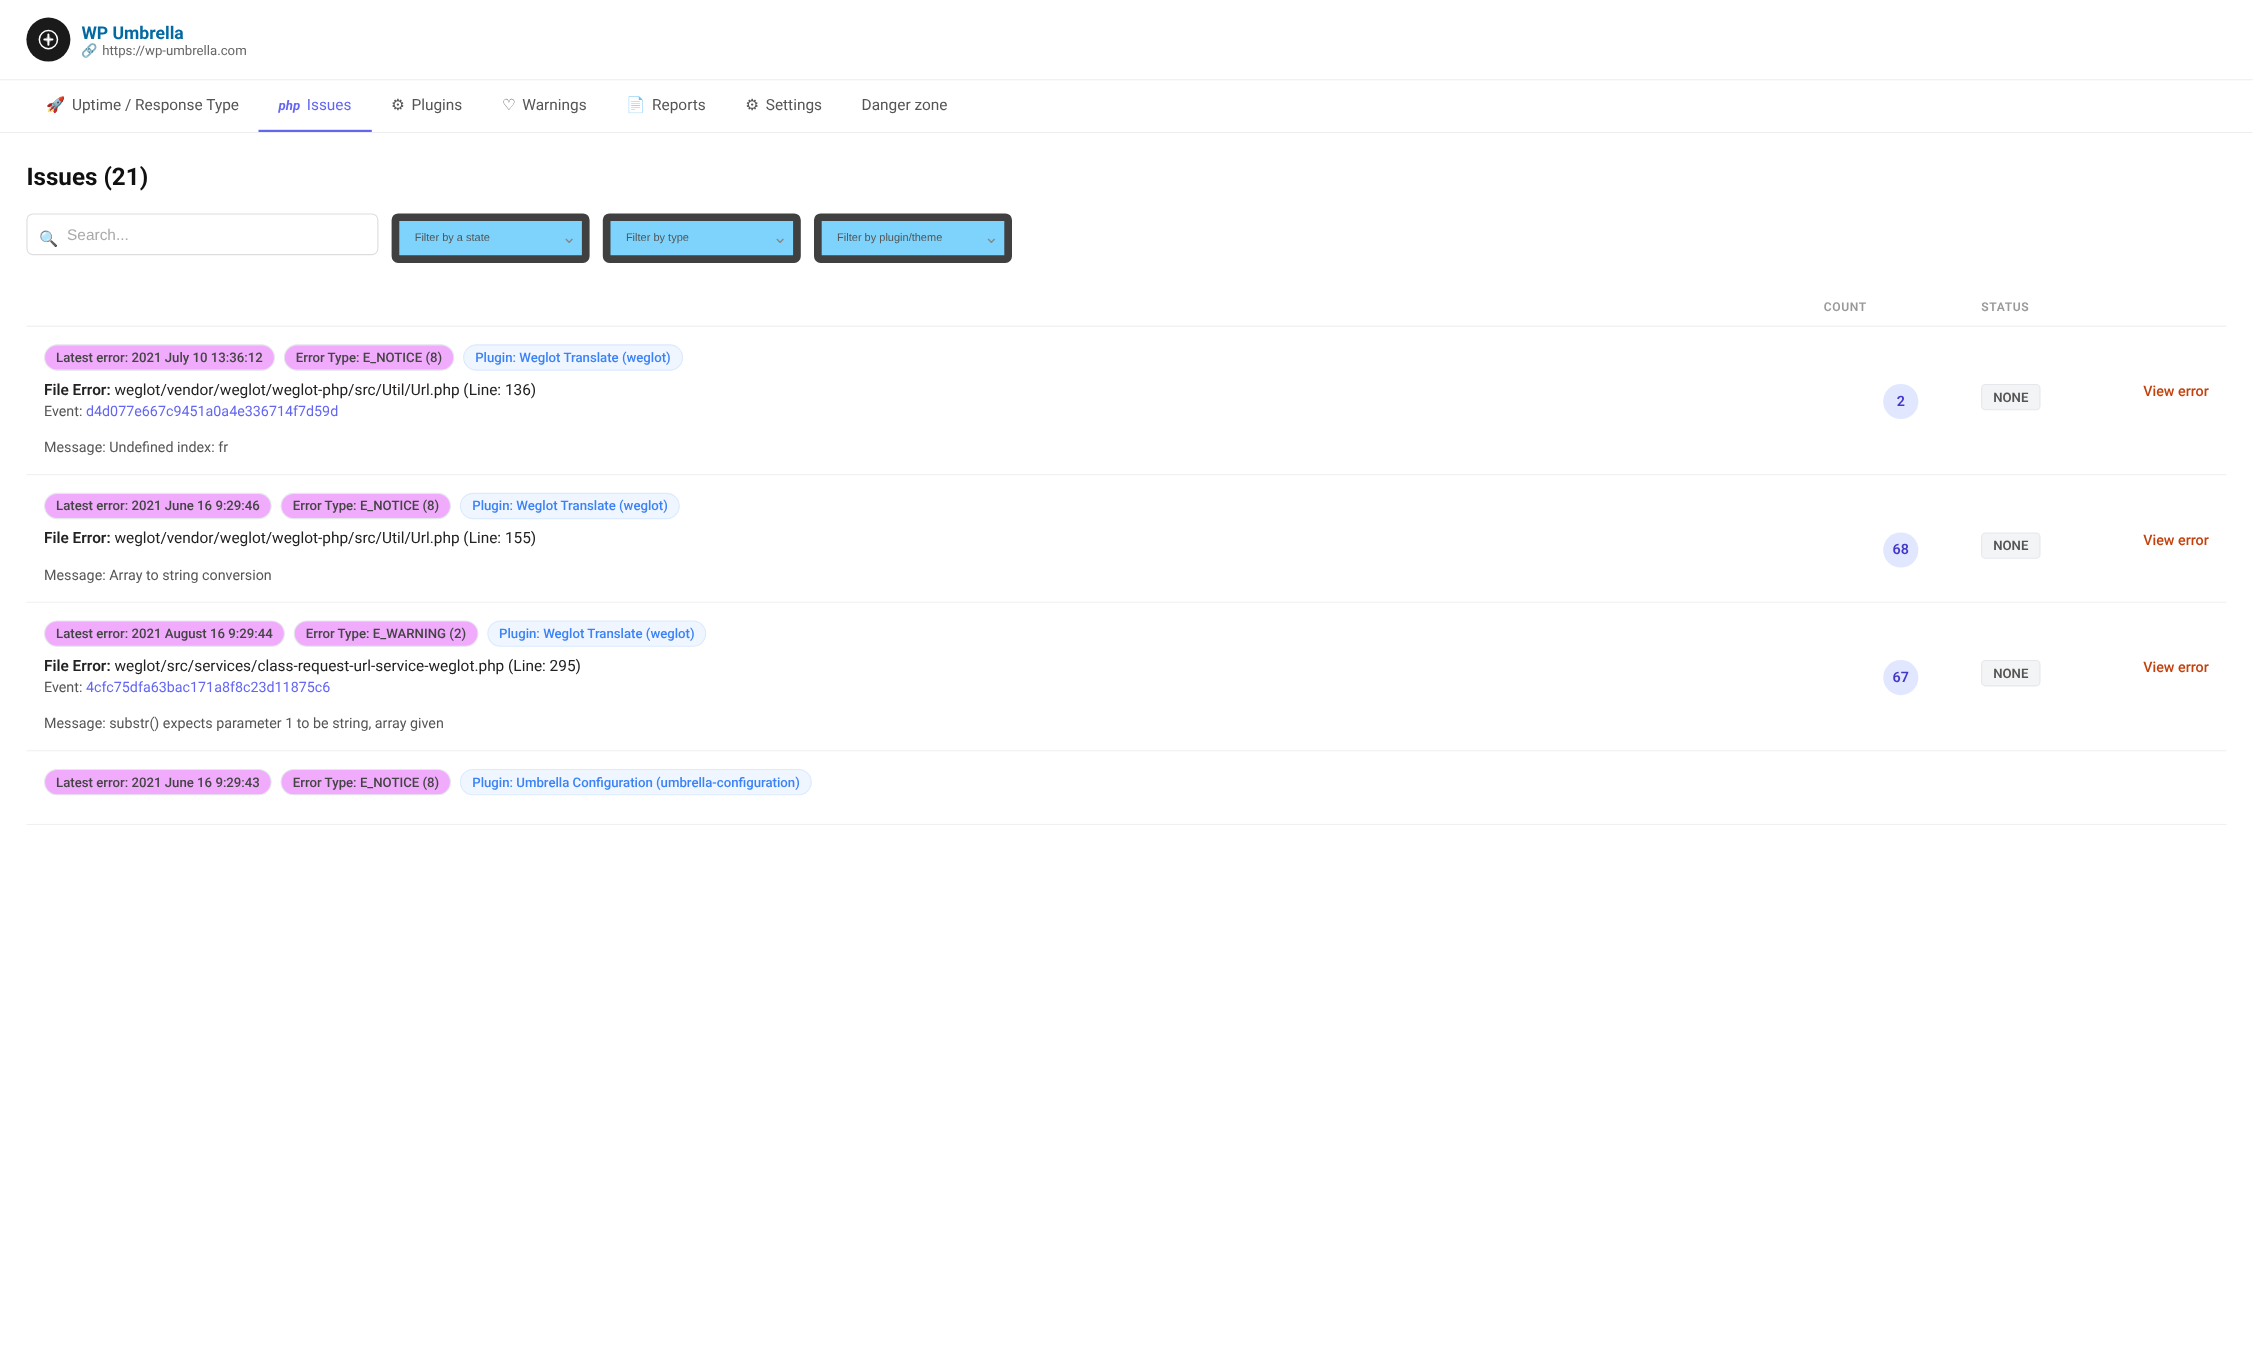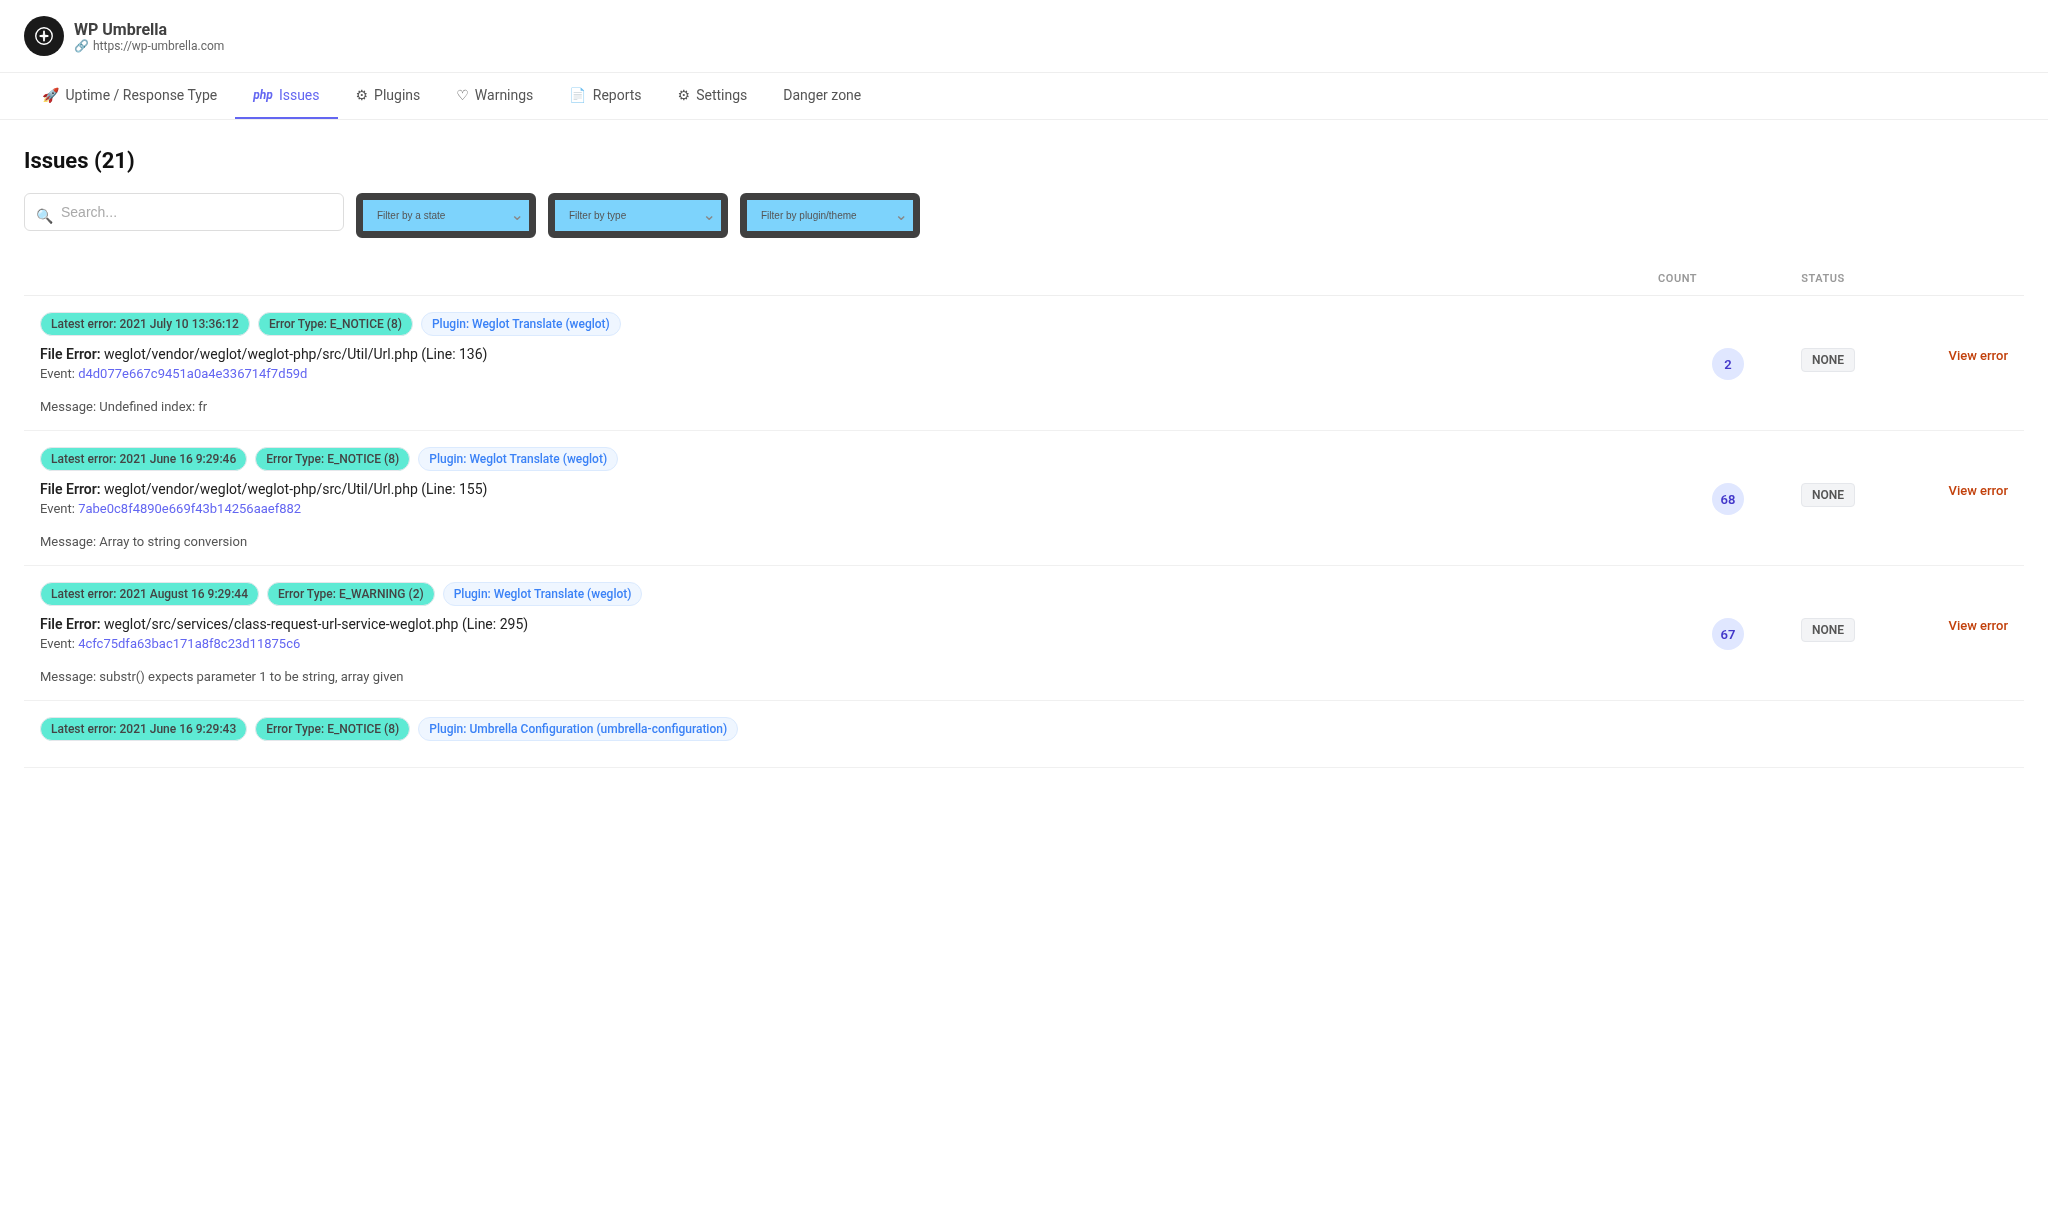--- a/index.html
+++ b/index.html
@@ -4,21 +4,21 @@
   <style>
     * { box-sizing: border-box; margin: 0; padding: 0; }
     body { font-family: -apple-system, BlinkMacSystemFont, 'Segoe UI', Roboto, sans-serif; background: #fff; color: #222; font-size: 14px; }
 
     
     .header { display: flex; align-items: center; padding: 16px 24px; border-bottom: 1px solid #eee; }
     .logo-area { display: flex; align-items: center; gap: 10px; margin-right: 40px; }
     .logo-circle { width: 40px; height: 40px; background: #1a1a1a; border-radius: 50%; display: flex; align-items: center; justify-content: center; flex-shrink: 0; }
     .logo-circle svg { width: 22px; height: 22px; }
     .logo-text { display: flex; flex-direction: column; }
-    .logo-title { font-weight: 700; font-size: 16px; color: #404040; }
+    .logo-title { font-weight: 700; font-size: 16px; color: #0369a1; }
     .logo-url { font-size: 12px; color: #666; display: flex; align-items: center; gap: 4px; }
 
     
     .nav { display: flex; align-items: center; gap: 0; border-bottom: 1px solid #eee; padding: 0 24px; }
     .nav-item { display: flex; align-items: center; gap: 6px; padding: 14px 18px; cursor: pointer; color: #555; font-size: 14px; border-bottom: 2px solid transparent; text-decoration: none; white-space: nowrap; }
     .nav-item.active { color: #6366f1; border-bottom: 2px solid #6366f1; }
     .nav-icon { font-size: 14px; }
     .nav-php { color: #6366f1; font-style: italic; font-weight: 700; font-size: 12px; }
 
     
@@ -33,21 +33,21 @@
     .search-input::placeholder { color: #aaa; }
     .filter-select { padding: 10px 36px 10px 14px; border: 7px solid #404040; border-radius: 6px; font-size: 10px; color: #555; background: #7dd3fc; appearance: none; cursor: pointer; outline: none; position: relative; min-width: 180px; }
     .select-wrap { position: relative; }
     .select-wrap::after { content: '⌄'; position: absolute; right: 12px; top: 50%; transform: translateY(-60%); color: #888; pointer-events: none; font-size: 16px; }
     .col-header { font-size: 11px; font-weight: 600; color: #999; letter-spacing: 0.05em; text-transform: uppercase; }
 
     
     .issue-row { border-bottom: 1px solid #f0f0f0; padding: 16px; }
     .issue-tags { display: flex; align-items: center; gap: 8px; flex-wrap: wrap; margin-bottom: 10px; }
     .tag { display: inline-flex; align-items: center; padding: 4px 10px; border-radius: 20px; font-size: 12px; font-weight: 500; }
-    .tag-gray { background: #5eead4; color: #444; border: 1px solid #e5e7eb; }
+    .tag-gray { background: #f0abfc; color: #444; border: 1px solid #e5e7eb; }
     .tag-blue { background: #eff6ff; color: #3b82f6; border: 1px solid #dbeafe; }
     .issue-details { display: flex; flex-direction: column; gap: 4px; }
     .issue-file { font-size: 14px; color: #222; }
     .issue-file strong { font-weight: 600; }
     .issue-event { font-size: 13px; color: #6366f1; }
     .issue-message { font-size: 13px; color: #555; margin-top: 14px; }
 
     .count-badge { width: 32px; height: 32px; border-radius: 50%; background: #e0e7ff; color: #4338ca; display: flex; align-items: center; justify-content: center; font-size: 13px; font-weight: 600; margin: auto; }
     .status-badge { background: #f3f4f6; color: #555; border: 1px solid #e5e7eb; border-radius: 4px; padding: 4px 10px; font-size: 12px; font-weight: 600; text-align: center; width: fit-content; margin: 0 auto; }
     .view-error-btn { color: #c2410c; font-size: 13px; font-weight: 500; cursor: pointer; text-decoration: none; white-space: nowrap; }
@@ -179,23 +179,20 @@
         <span class="tag tag-gray">Latest error: 2021 June 16 9:29:46</span>
         <span class="tag tag-gray">Error Type: E_NOTICE (8)</span>
         <span class="tag tag-blue">Plugin: Weglot Translate (weglot)</span>
       </div>
       <div class="issue-row-inner">
         <div class="issue-details">
           <div class="issue-file">
             <strong>File Error:</strong>
             <span>weglot/vendor/weglot/weglot-php/src/Util/Url.php (Line: 155)</span>
           </div>
-          <div class="issue-event">
-            <span style="color:#555;">Event: </span><span>7abe0c8f4890e669f43b14256aaef882</span>
-          </div>
           <div class="issue-message">Message: Array to string conversion</div>
         </div>
         <div class="col-count">
           <div class="count-badge">68</div>
         </div>
         <div class="col-status">
           <div class="status-badge">NONE</div>
         </div>
         <div class="col-action">
           <a class="view-error-btn">View error</a>

